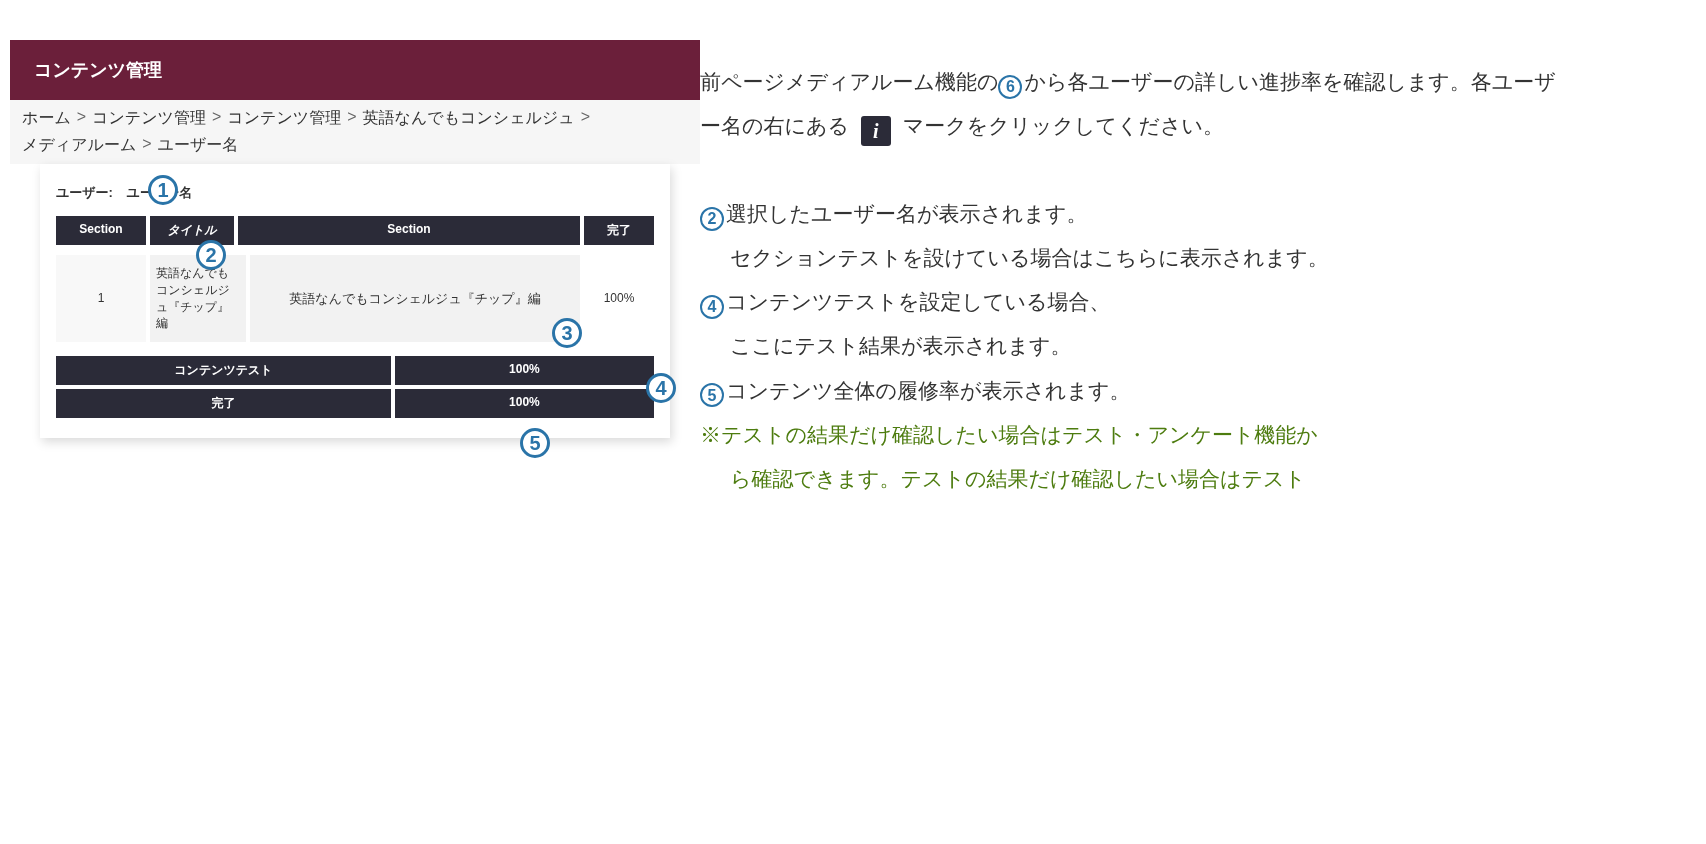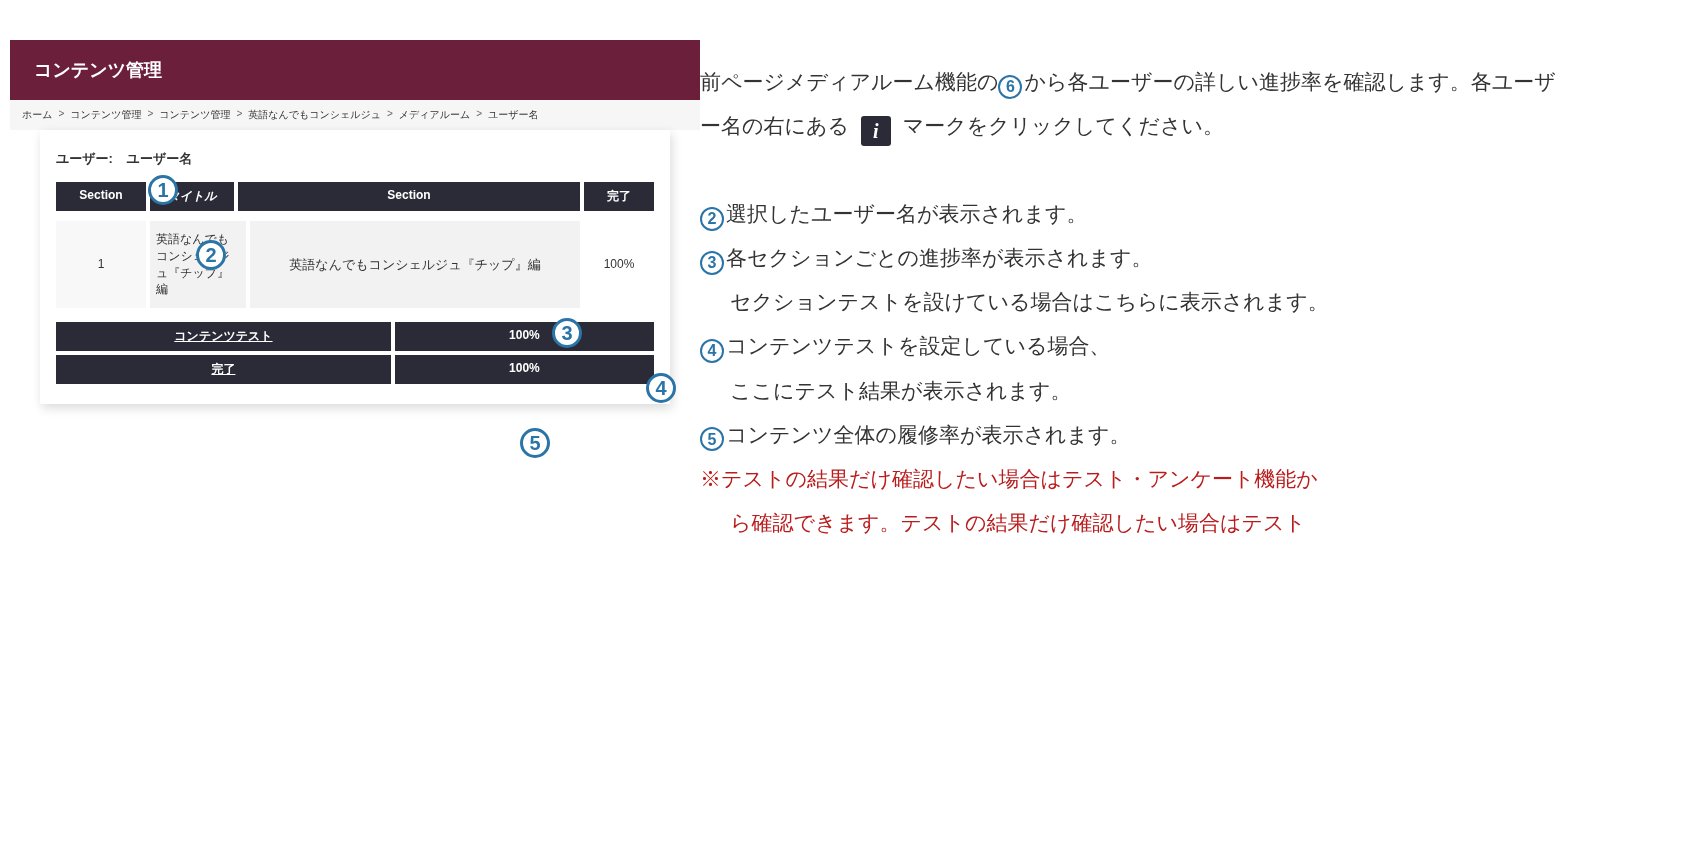--- a/index.html
+++ b/index.html
@@ -16,21 +16,21 @@
     .app-header {
       background: #6b1f3a;
       color: #ffffff;
       padding: 18px 24px;
       font-size: 18px;
       font-weight: bold;
     }
     .breadcrumb {
       background: #f6f6f6;
       padding: 8px 12px;
-      font-size: 10px;
+      font-size: 16px;
       color: #333;
       display: flex;
       flex-wrap: wrap;
       gap: 6px;
     }
     .breadcrumb span { white-space: nowrap; }
     .sep { color: #666; }
     .card {
       background: #ffffff;
       margin: 0 30px 20px 30px;
@@ -77,21 +77,21 @@
     .footer-rows { display: flex; flex-direction: column; gap: 4px; }
     .footer-row { display: flex; gap: 4px; }
     .footer-cell {
       background: #2b2b38;
       color: #ffffff;
       font-size: 12px;
       font-weight: bold;
       text-align: center;
       padding: 6px 0;
     }
-    .footer-label { width: 56%; text-decoration: underline; }
+    .footer-label { width: 56%; }
     .footer-value { flex: 1; }
     
     .callout {
       position: absolute;
       width: 30px; height: 30px;
       border: 3px solid #2a74a8;
       border-radius: 50%;
       color: #2a74a8;
       background: #ffffff;
       font-family: Arial, sans-serif;
@@ -136,21 +136,21 @@
       font-family: Arial, sans-serif;
       font-weight: 900;
       font-size: 16px;
       align-items: center;
       justify-content: center;
       vertical-align: -3px;
       margin-right: 2px;
     }
     .list-line { margin: 0; }
     .indent { padding-left: 30px; }
-    .note-red { color: #b91c1c; }
+    .note-red { color: #4d7c0f; }
     .left-wrapper { position: relative; background: #ffffff; }
   </style>
 </head>
 <body>
 
 <div class="container">
 
   <div class="left-panel">
     <div class="left-wrapper">
       <div class="app-header">
@@ -216,23 +216,20 @@
       <p>
         <span>前ページメディアルーム機能の</span><span class="circle-num">6</span><span>から各ユーザーの詳しい進捗率を確認します。各ユーザー名の右にある</span>
         <span class="info-icon">i</span>
         <span>マークをクリックしてください。</span>
       </p>
     </div>
 
     <p class="list-line">
       <span class="circle-num">2</span><span>選択したユーザー名が表示されます。</span>
     </p>
-    <p class="list-line">
-      <span class="circle-num">3</span><span>各セクションごとの進捗率が表示されます。</span>
-    </p>
     <p class="list-line indent">
       <span>セクションテストを設けている場合はこちらに表示されます。</span>
     </p>
     <p class="list-line">
       <span class="circle-num">4</span><span>コンテンツテストを設定している場合、</span>
     </p>
     <p class="list-line indent">
       <span>ここにテスト結果が表示されます。</span>
     </p>
     <p class="list-line">

